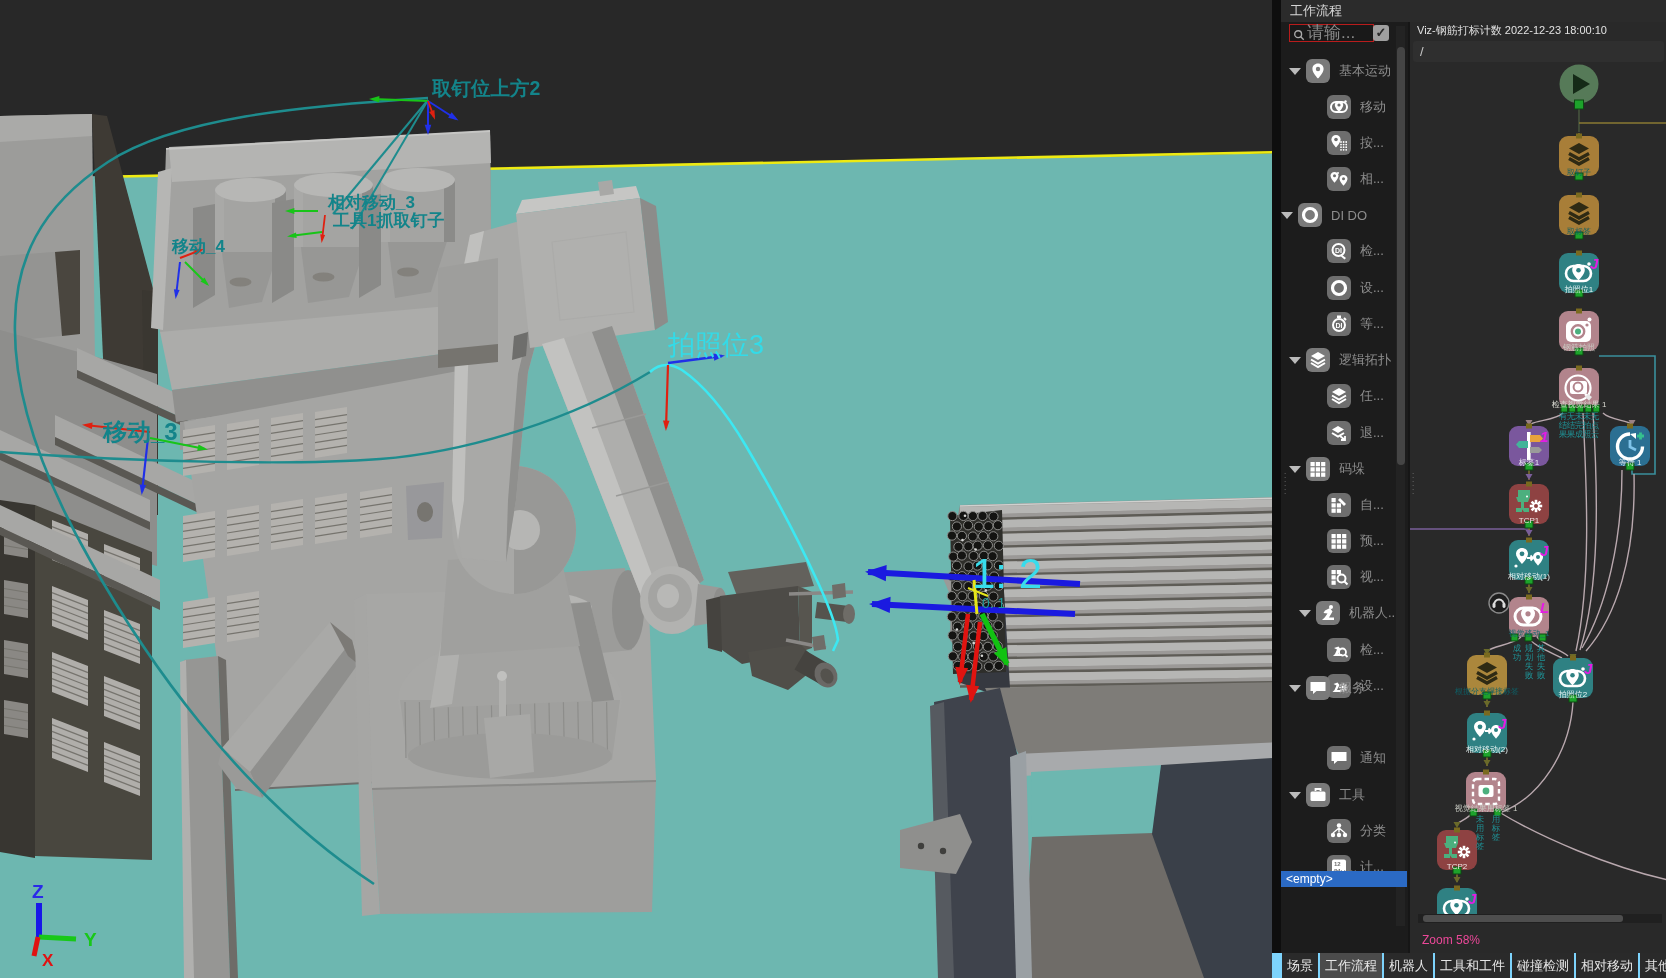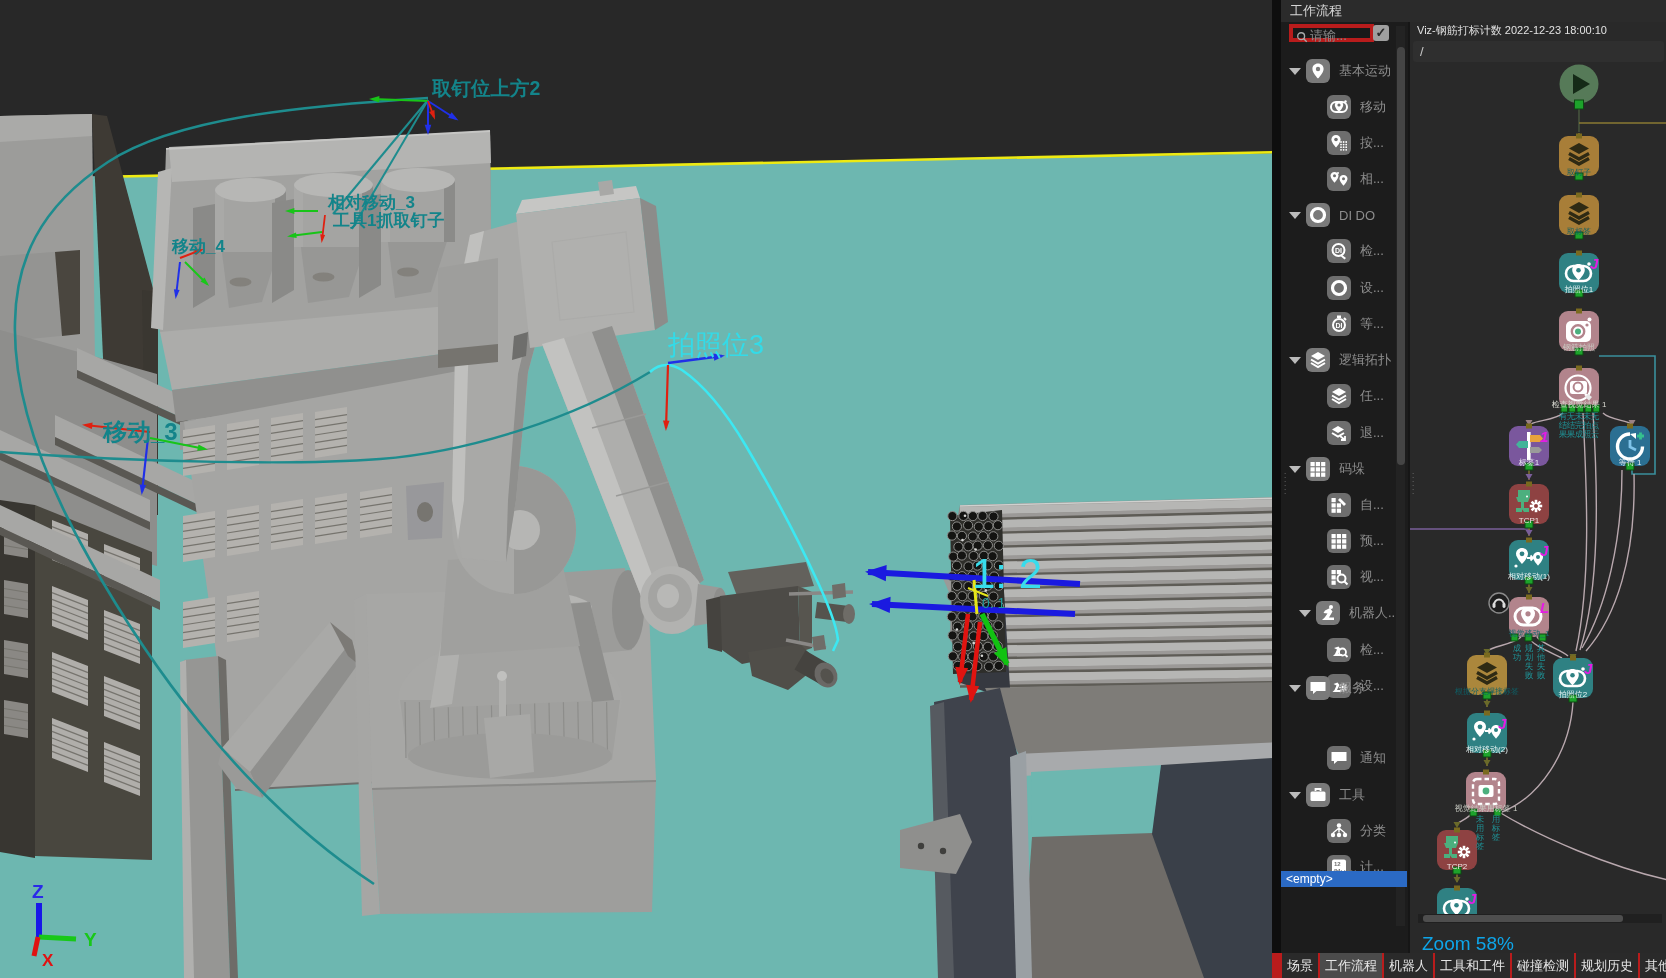--- a/index.html
+++ b/index.html
@@ -1,39 +1,39 @@
 <!DOCTYPE html>
 <html><head><meta charset="utf-8">
 <style>
 *{margin:0;padding:0;box-sizing:border-box}
 body{font-family:"Liberation Sans",sans-serif;background:#111}
 #app{position:relative;width:1666px;height:978px;overflow:hidden;background:#282828}
 #scene{position:absolute;left:0;top:0}
 #panel{position:absolute;left:1281px;top:0;width:385px;height:978px;background:#1d1d1d}
 #phead{position:absolute;left:0;top:0;width:385px;height:22px;background:#2b2b2b;color:#d6d6d6;font-size:13px;line-height:22px;padding-left:9px}
 #tree{position:absolute;left:0;top:22px;width:127px;height:931px;background:#1c1c1c;overflow:hidden}
-#sbox{position:absolute;left:8px;top:2px;width:85px;height:18px;border:4px solid #b91c1c;background:#191919;color:#8a8a8a;font-size:13px;line-height:16px}
+#sbox{position:absolute;left:8px;top:2px;width:85px;height:18px;border:1px solid #b91c1c;background:#191919;color:#8a8a8a;font-size:17px;line-height:16px}
 #sbox svg{vertical-align:-3px;margin:0 2px 0 3px}
 #cbox{position:absolute;left:92px;top:3px;width:16px;height:16px;background:#9f9f9f;border-radius:3px;text-align:center;line-height:15px;color:#2b2b2b;font-size:13px;font-weight:bold}
 .trow{position:absolute;left:0;height:26px;display:flex;align-items:center}
 .tri{width:0;height:0;border-left:6px solid transparent;border-right:6px solid transparent;border-top:7px solid #bbb;margin-right:5px}
 .ticon{width:24px;height:24px;border-radius:6px;background:#7a7a7a;flex:none}
 .ticon.c2{background:#6e6e6e}
 .tlab{color:#8d8d8d;font-size:13px;margin-left:9px;white-space:nowrap}
 #vsb{position:absolute;left:115px;top:4px;width:9px;height:900px;background:#232323}
 #vsbt{position:absolute;left:116px;top:25px;width:8px;height:418px;background:#454545;border-radius:4px}
 #empty{position:absolute;left:0;top:849px;width:126px;height:16px;background:#2b6ac4;color:#fff;font-size:12px;line-height:16px;padding-left:5px}
 #flow{position:absolute;left:127px;top:22px;width:258px;height:931px;background:#292929;border-left:2px solid #161616}
 #ftitle{position:absolute;left:7px;top:1px;width:250px;color:#e2e2e2;font-size:11px;white-space:nowrap;overflow:hidden}
 #fcrumbbg{position:absolute;left:3px;top:19px;width:251px;height:21px;background:#2f2f2f;border-radius:3px}
 #fcrumb{position:absolute;left:10px;top:22px;color:#c8c8c8;font-size:13px}
-#zoomlab{position:absolute;left:12px;top:911px;color:#0ea5e9;font-size:19px}
+#zoomlab{position:absolute;left:12px;top:911px;color:#ec4899;font-size:12px}
 #hsb{position:absolute;left:8px;top:892px;width:244px;height:9px;background:#202020}
 #hsbt{position:absolute;left:13px;top:893px;width:200px;height:7px;background:#4e4e4e;border-radius:3px}
-#tabs{position:absolute;left:1272px;top:953px;width:394px;height:25px;background:#b91c1c;display:flex;align-items:flex-end;padding-left:10px}
+#tabs{position:absolute;left:1272px;top:953px;width:394px;height:25px;background:#7dd3fc;display:flex;align-items:flex-end;padding-left:10px}
 .tab{background:#2a2a2a;color:#e6e6e6;font-size:13px;line-height:25px;padding:0 5px;margin-right:2px;white-space:nowrap}
 .tab.act{background:#4b4b4b}
 </style></head><body>
 <div id="app">
 <svg id="scene" width="1281" height="978" viewBox="0 0 1281 978">
       <rect width="1281" height="978" fill="#282828"></rect>
       <polygon points="0,178 1281,153 1281,978 0,978" fill="#6db7b0"></polygon>
       <path d="M95,177 L1281,152" fill="none" stroke="#eeea12" stroke-width="2.6"></path>
       <polygon points="0,116 92,114 95,364 0,368" fill="#9c9c9a"></polygon>
       <polygon points="0,116 92,114 92,136 0,142" fill="#aaaaa8"></polygon>
@@ -549,21 +549,21 @@
         <div class="trow" style="top:144px;left:46px">
           <svg class="ticon c2" viewBox="0 0 24 24" style="background:#6e6e6e;border-radius:6px">
             <path d="M7.5 5c-2.2 0-4 1.7-4 3.8 0 2.8 4 7 4 7s4-4.2 4-7C11.5 6.7 9.7 5 7.5 5z" fill="#fff"></path>
             <circle cx="7.5" cy="8.8" r="1.5" fill="#6e6e6e"></circle>
             <path d="M16.5 8c-2.2 0-4 1.7-4 3.8 0 2.8 4 7 4 7s4-4.2 4-7c0-2.1-1.8-3.8-4-3.8z" fill="#fff"></path>
             <circle cx="16.5" cy="11.8" r="1.5" fill="#6e6e6e"></circle>
             <circle cx="11" cy="6" r="1" fill="#fff"></circle>
           </svg>
           <span class="tlab">相...</span>
         </div>
-        <div class="trow" style="top:180px;left:8px">
+        <div class="trow" style="top:180px;left:0">
           <span class="tri"></span>
           <svg class="ticon" viewBox="0 0 24 24" style="background:#7a7a7a;border-radius:6px">
             <circle cx="12" cy="12" r="6.5" fill="none" stroke="#fff" stroke-width="3.2"></circle>
           </svg>
           <span class="tlab">DI DO</span>
         </div>
         <div class="trow" style="top:216px;left:46px">
           <svg class="ticon c2" viewBox="0 0 24 24" style="background:#6e6e6e;border-radius:6px">
             <circle cx="11.5" cy="11" r="6" fill="none" stroke="#fff" stroke-width="2"></circle>
             <text x="11.5" y="14" font-size="7" fill="#fff" text-anchor="middle" font-weight="bold">DI</text>
@@ -1082,15 +1082,15 @@
         <div id="hsbt"></div>
 <div id="zoomlab">Zoom 58%</div>
 </div>
 </div>
 <div id="tabs">
       <span class="tab">场景</span>
       <span class="tab act">工作流程</span>
       <span class="tab">机器人</span>
       <span class="tab">工具和工件</span>
       <span class="tab">碰撞检测</span>
-      <span class="tab">规划历史</span>
+      <span class="tab">相对移动</span>
       <span class="tab">其他</span>
     </div>
 </div>
 </body></html>

